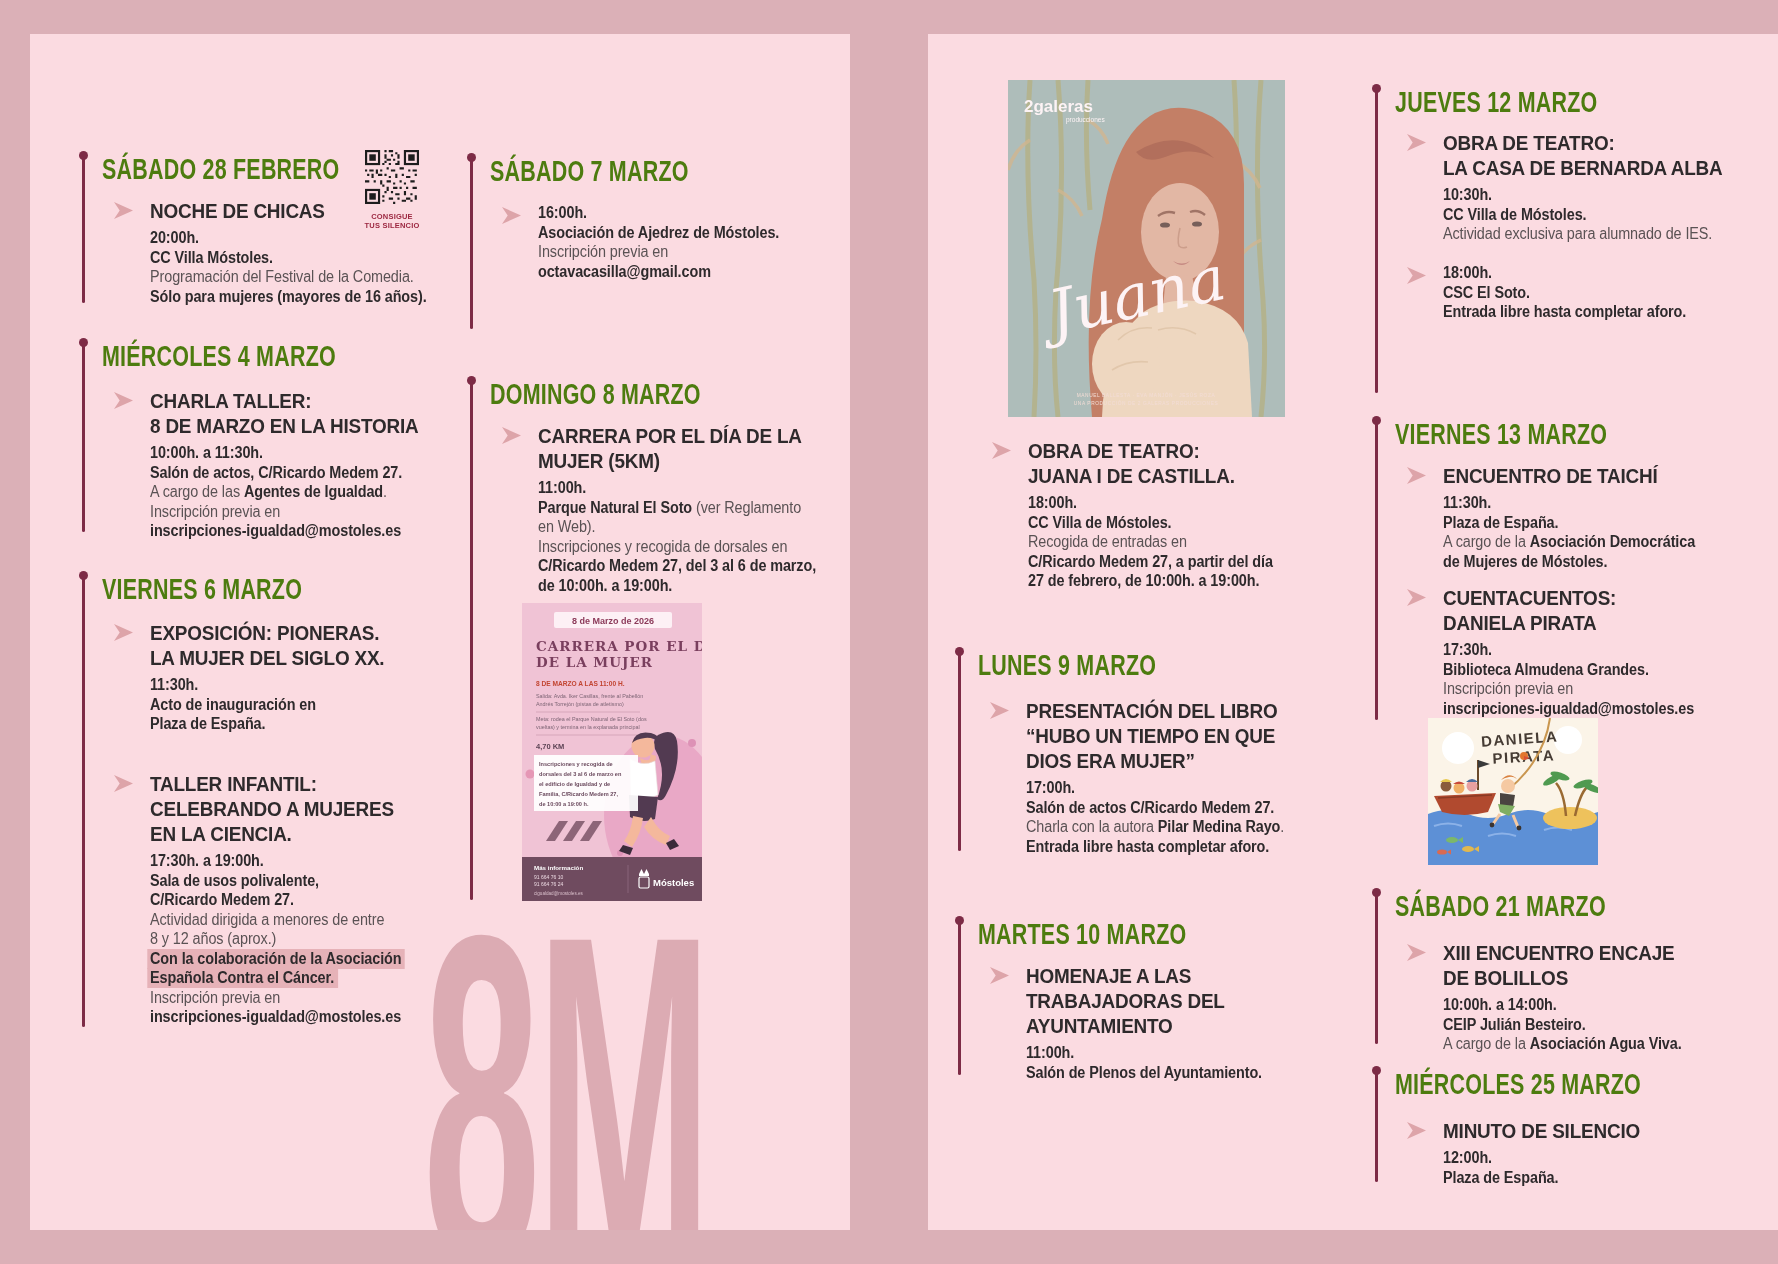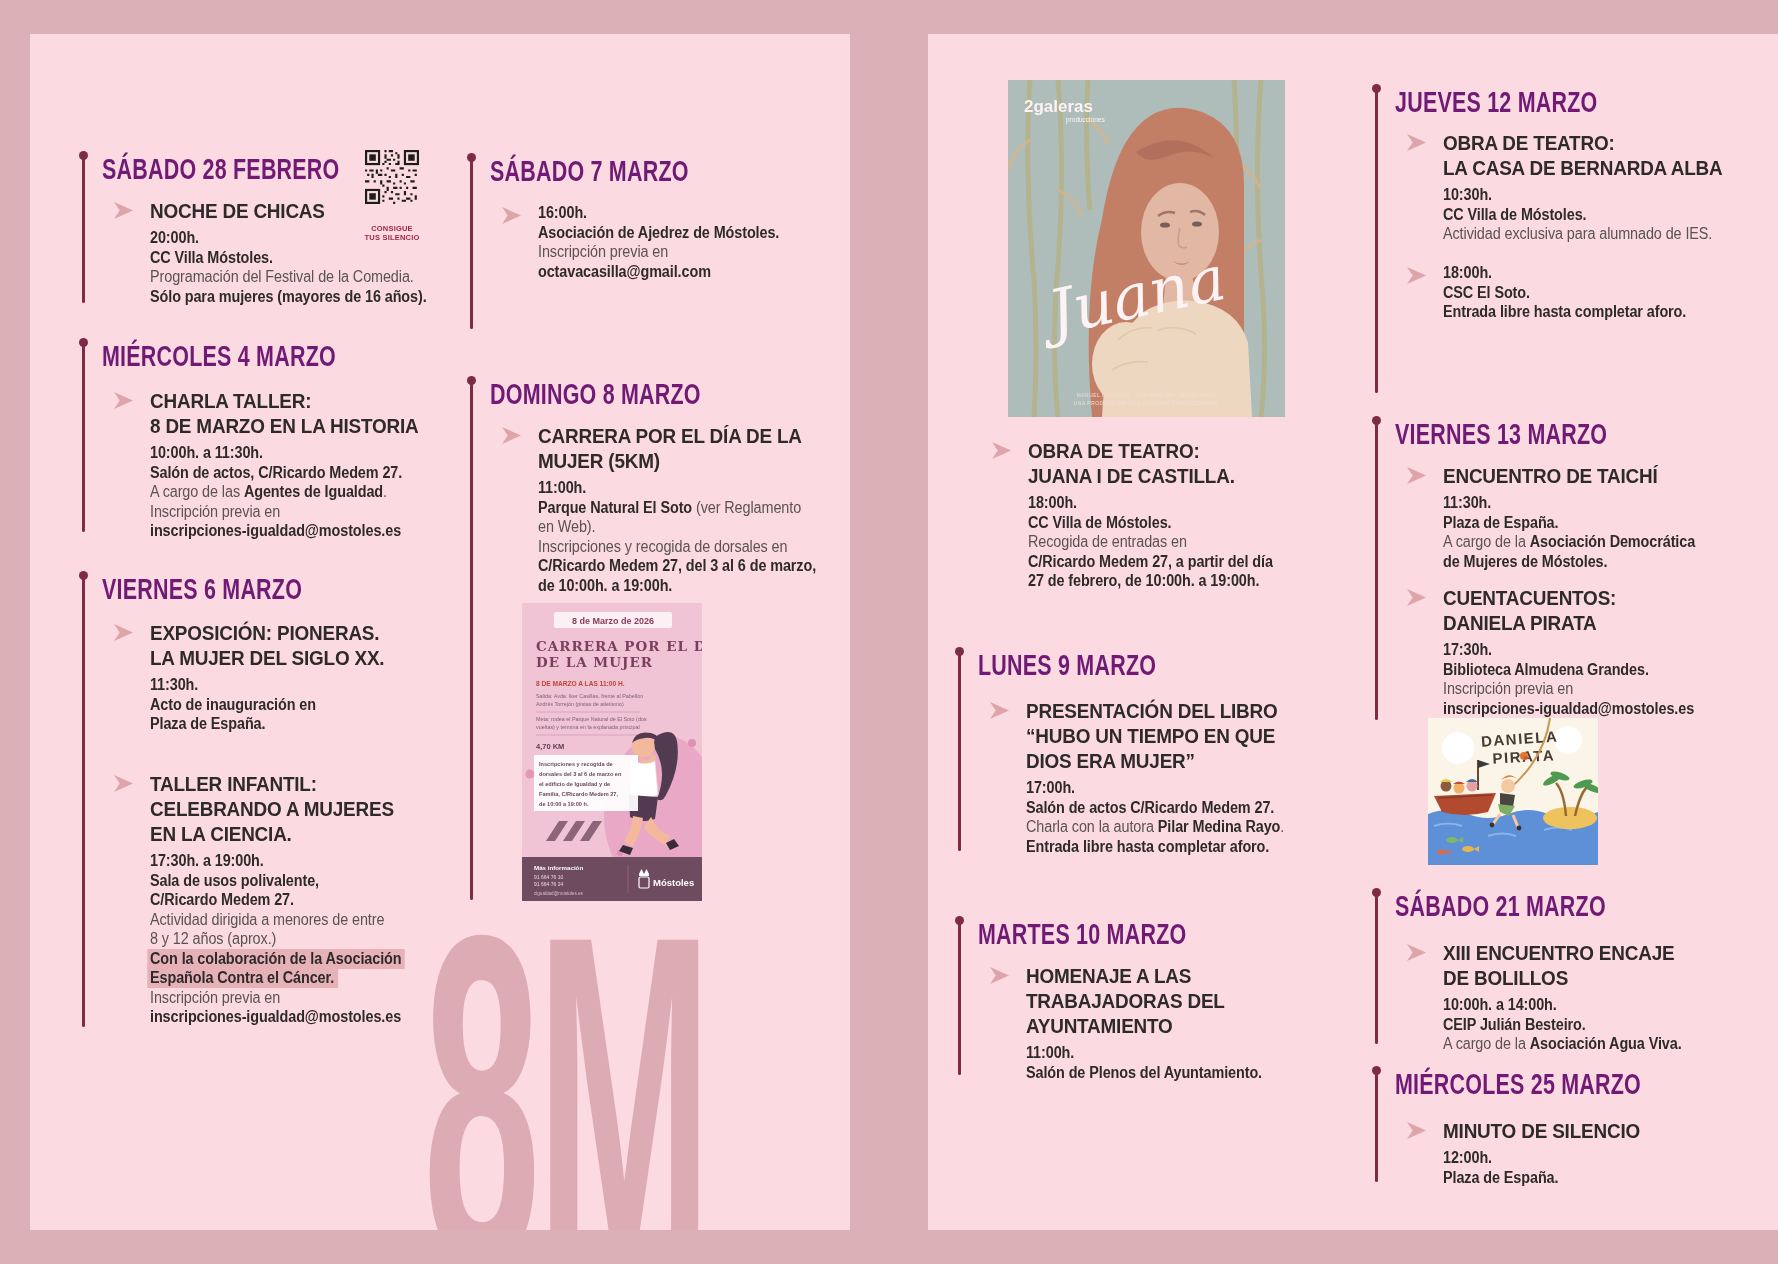--- a/index.html
+++ b/index.html
@@ -7,39 +7,39 @@
     width:1778px;height:1264px;position:relative;overflow:hidden;
     background:#dbb0b7;font-family:"Liberation Sans",sans-serif;
   }
   .page{position:absolute;top:34px;height:1196px;background:#fbdbe1;overflow:hidden}
   #page-left{left:30px;width:820px}
   #page-right{left:928px;width:920px}
 
   .sec{position:absolute}
   .rail{position:absolute;left:0;top:2px;width:2.5px;background:#7d2b46;border-radius:2px}
   .rail::before{content:"";position:absolute;left:-3.2px;top:-4px;width:9px;height:9px;border-radius:50%;background:#7d2b46}
-  .day{margin:0 0 0 20px;font-size:29px;line-height:32px;font-weight:700;color:#701a75;white-space:nowrap}
+  .day{margin:0 0 0 20px;font-size:29px;line-height:32px;font-weight:700;color:#4d7c0f;white-space:nowrap}
   .day>span{display:inline-block;transform:scaleX(.74);transform-origin:0 50%;letter-spacing:.3px}
 
   .event{position:absolute;left:68px;width:340px}
   .arr{position:absolute;left:-36px;top:4px;width:19px;height:17px;background:#dda4a9;
        clip-path:polygon(0 0,100% 50%,0 100%,30% 50%)}
   .tgroup{margin:0 0 5px 0}
   .tline{font-size:21px;line-height:25px;font-weight:700;color:#2e2a2c;white-space:nowrap;
          transform:scaleX(.9);transform-origin:0 50%;letter-spacing:-.2px}
   .ln{font-size:16px;line-height:19.5px;white-space:nowrap;letter-spacing:-.1px;color:#2e2a2c;
       transform:scaleX(.9);transform-origin:0 50%}
   .ln.s{font-weight:700}
   .ln.r{font-weight:400;color:#5a5254}
   .ln b{font-weight:700;color:#2e2a2c}
   .hl{background:#e6b2b8;padding:1px 4px 2px 3px;margin-left:-3px}
 
   .qrbox{position:absolute;left:326px;top:116px;width:72px;text-align:center}
   .qrbox svg{width:54px;height:54px;display:block;margin:0 auto}
-  .qrcap{margin-top:20px;font-size:7.5px;line-height:9px;font-weight:700;color:#9c2740;letter-spacing:.2px}
+  .qrcap{margin-top:8px;font-size:7.5px;line-height:9px;font-weight:700;color:#9c2740;letter-spacing:.2px}
 
   .wm{position:absolute;left:393px;top:832px;font-size:470px;line-height:1;font-weight:700;
       color:#dcabb3;transform:scaleX(.45);transform-origin:0 0;letter-spacing:-10px;white-space:nowrap}
 
   .poster{position:absolute;display:block}
   #carrera-poster{left:492px;top:569px}
   #juana-poster{left:80px;top:46px}
   #daniela-cover{left:500px;top:684px}
 </style>
 </head>

